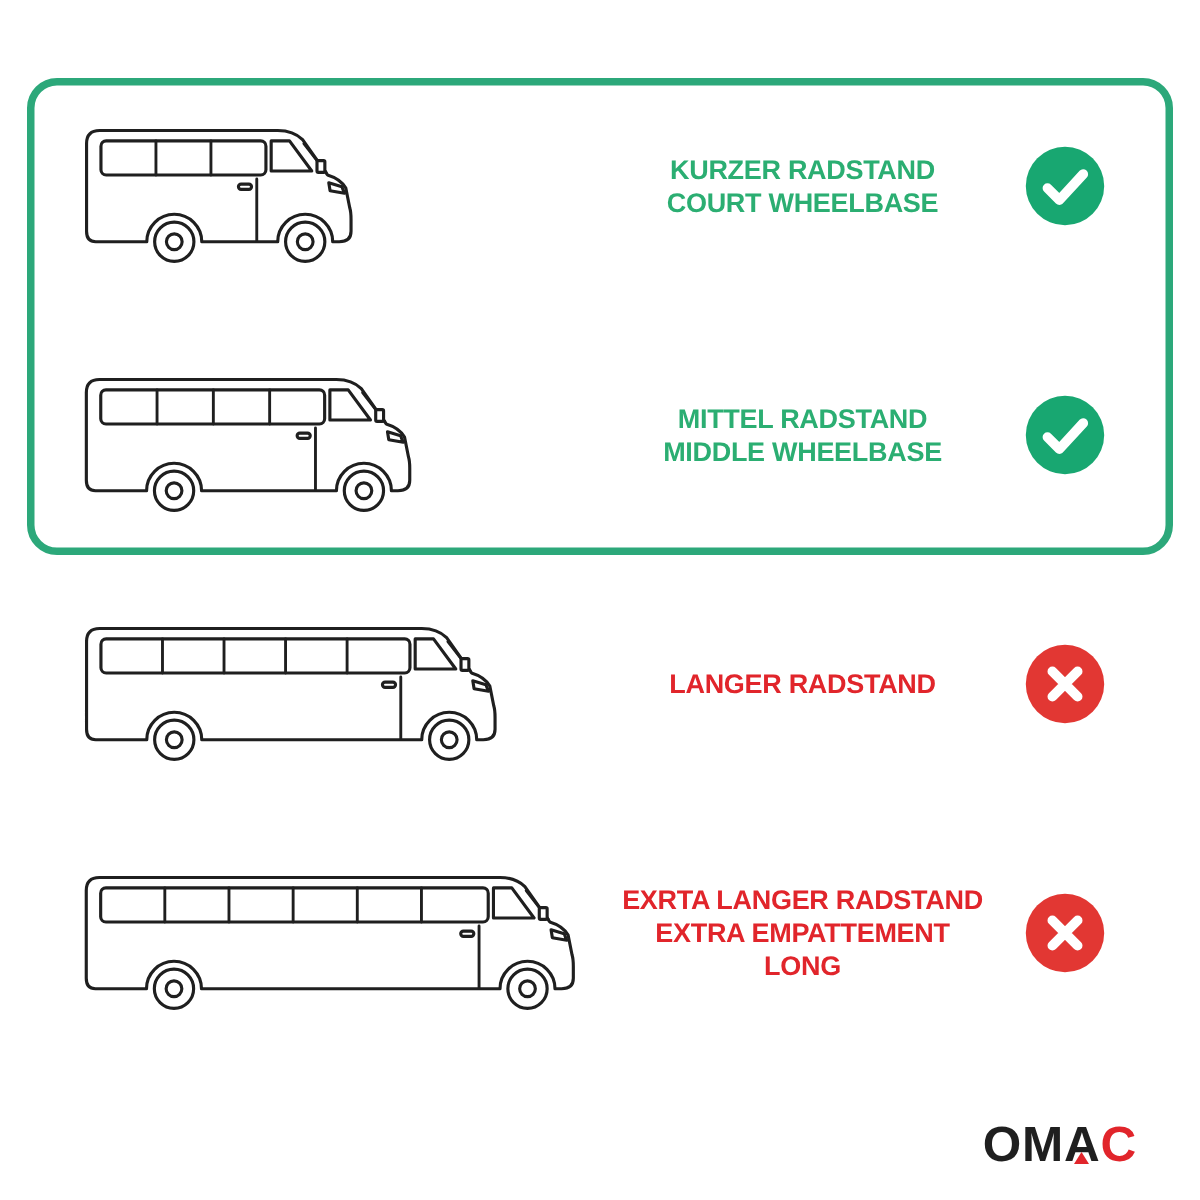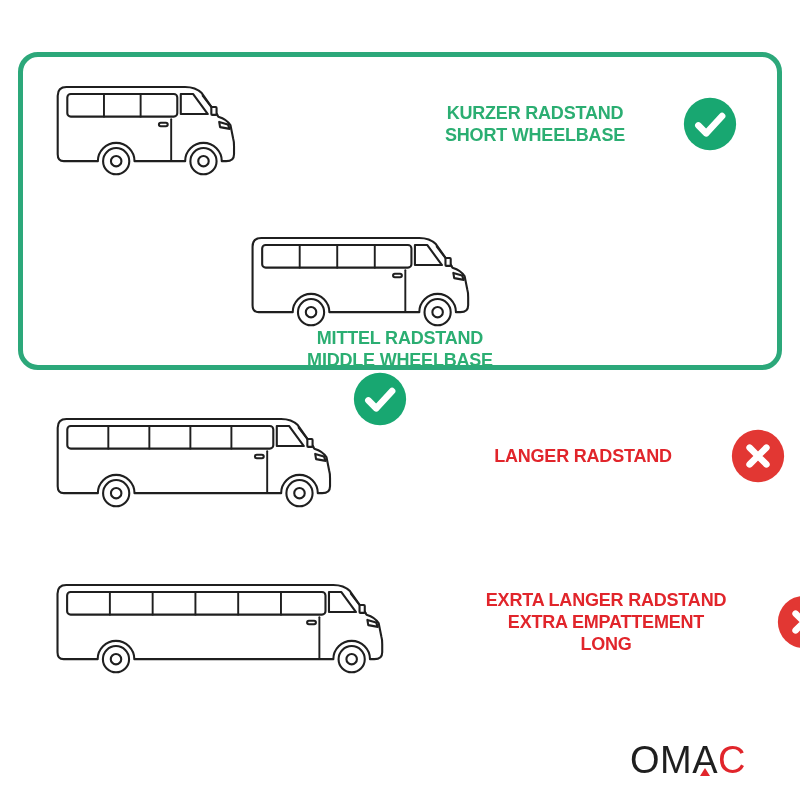--- a/index.html
+++ b/index.html
@@ -6,44 +6,44 @@
   body{width:800px;height:800px;background:#fff;font-family:"Liberation Sans",sans-serif;overflow:hidden;}
   #page{position:relative;width:800px;height:800px;background:#fff;}
 
   .group-box{
     position:absolute;left:18px;top:52px;width:754px;height:308px;
     border:5px solid var(--green_border);border-radius:20px;
   }
 
   .row{position:absolute;left:0;width:800px;height:132px;display:flex;align-items:center;}
   .row-1{top:58px;}
-  .row-2{top:224px;flex-direction:column;}
+  .row-2{top:224px;}
   .row-3{top:390px;}
-  .row-4{top:556px;gap:23px;}
+  .row-4{top:556px;}
 
   .van-col{width:410px;flex:none;box-sizing:border-box;padding-left:40px;display:flex;align-items:center;}
   .van-col svg{display:block;}
 
   .caption-col{
     width:250px;flex:none;text-align:center;
     font-weight:800;font-size:18px;line-height:22px;letter-spacing:-0.2px;
   }
   .row.ok  .caption-col{color:var(--green_text);}
-  .row.no  .caption-col{color:var(--red_text);margin-left:48px;}
+  .row.no  .caption-col{color:var(--red_text);}
 
   .icon-col{width:140px;flex:none;box-sizing:border-box;padding-left:22px;display:flex;justify-content:flex-start;align-items:center;}
   .status-ok{color:var(--green_icon);}
   .status-no{color:var(--red_icon);}
 
   .van-stroke{stroke:var(--ink);stroke-width:2.4;fill:#fff;stroke-linejoin:round;stroke-linecap:round;}
   .van-line{stroke:var(--ink);stroke-width:2.2;fill:none;stroke-linejoin:round;stroke-linecap:round;}
 
   .logo{
-    position:absolute;right:54px;bottom:18px;
-    font-weight:400;font-size:38px;letter-spacing:0.5px;color:var(--ink);
+    position:absolute;right:42px;bottom:18px;
+    font-weight:700;font-size:33px;letter-spacing:0.5px;color:var(--ink);
   }
   .logo-a{position:relative;display:inline-block;}
   .a-tri{
     position:absolute;left:50%;bottom:6px;transform:translateX(-50%);
     width:0;height:0;border-left:5px solid transparent;border-right:5px solid transparent;
     border-bottom:8px solid var(--red_text);
   }
   .logo-c{color:var(--red_text);}
 </style>
 </head>
@@ -66,21 +66,21 @@
         <rect class="van-stroke" x="136" y="57" width="10" height="4" rx="2"></rect>
         <path class="van-stroke" d="M 205,56 L 215,59 L 217,64 L 206,62 Z"></path>
         <circle class="van-stroke" cx="87" cy="101" r="15"></circle>
           <circle class="van-stroke" cx="87" cy="101" r="6"></circle>
         <circle class="van-stroke" cx="187" cy="101" r="15"></circle>
           <circle class="van-stroke" cx="187" cy="101" r="6"></circle>
       </svg>
     </div>
     <div class="caption-col">
       <div>KURZER RADSTAND</div>
-      <div>SHORT WHEELBASE</div>
+      <div>COURT WHEELBASE</div>
     </div>
     <div class="icon-col status-ok">
       <svg viewBox="0 0 60 60" width="56" height="56">
         <circle cx="30" cy="30" r="28" fill="currentColor"></circle>
         <path d="M17.5 31.5 L26 40 L43 21.5" fill="none" stroke="#fff" stroke-width="7" stroke-linecap="round" stroke-linejoin="round"></path>
       </svg>
     </div>
   </div>
 
   <div class="row row-2 ok">

